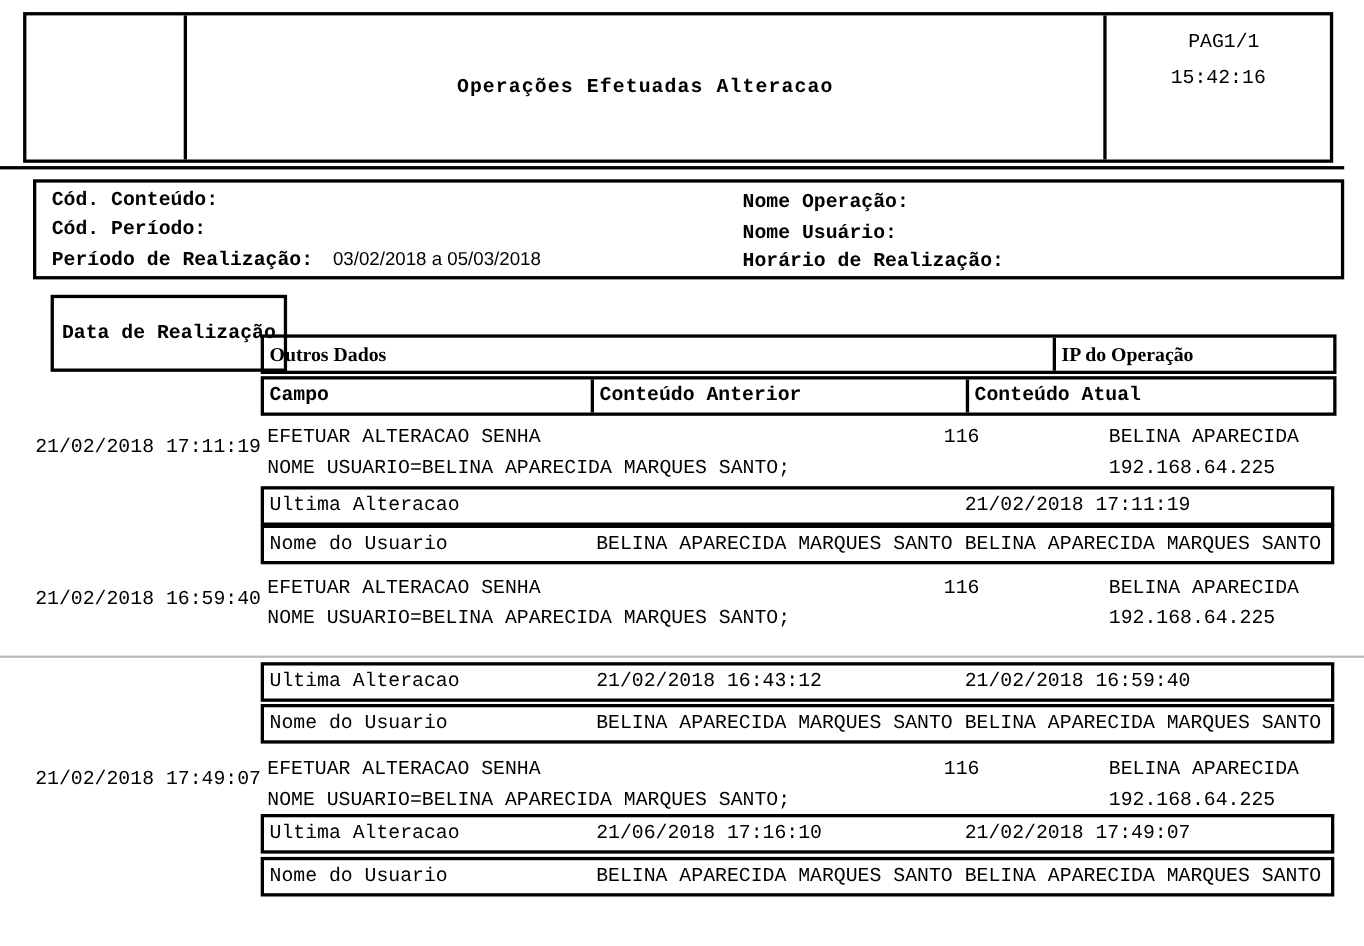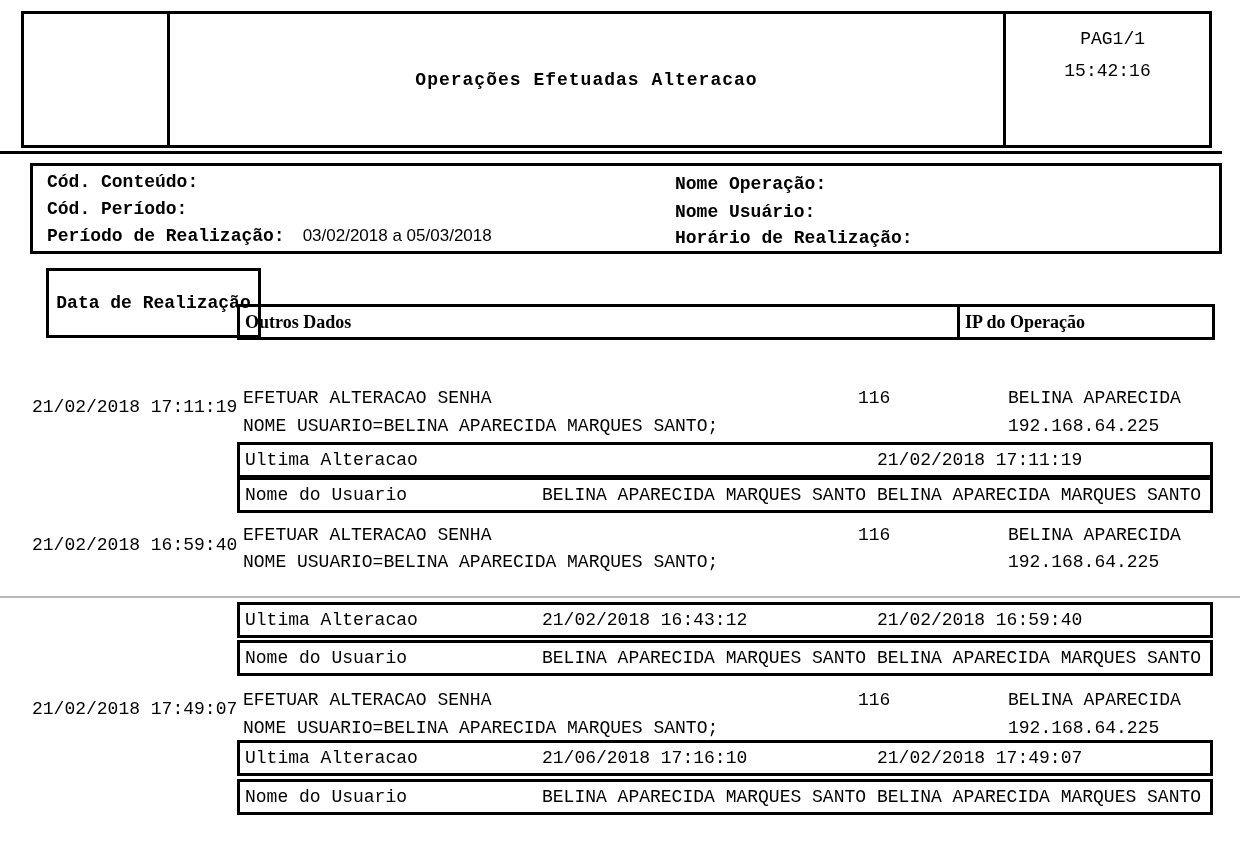--- a/index.html
+++ b/index.html
@@ -60,20 +60,25 @@
     <div class="f-row" style="left:642px;top:8px;">Nome Operação:</div>
     <div class="f-row" style="left:642px;top:36px;">Nome Usuário:</div>
     <div class="f-row" style="left:642px;top:62px;">Horário de Realização:</div>
   </div>
 
   <div class="abs th-cell th-data">Data de Realização</div>
   <div class="abs th-cell th-row" style="top:304px;font-family:Liberation Serif, serif;">
     <div class="c brd-r" style="flex:0 0 720px;">Outros Dados</div>
     <div class="c" style="flex:1;">IP do Operação</div>
   </div>
+  <div class="abs th-cell th-row" style="top:342px;">
+    <div class="c brd-r" style="flex:0 0 300px;">Campo</div>
+    <div class="c brd-r" style="flex:0 0 341px;">Conteúdo Anterior</div>
+    <div class="c" style="flex:1;">Conteúdo Atual</div>
+  </div>
 
   <div class="rline" style="left:32px;top:398px;">21/02/2018 17:11:19</div>
   <div class="rline" style="left:243px;top:389px;">EFETUAR ALTERACAO SENHA</div>
   <div class="rline" style="left:858px;top:389px;">116</div>
   <div class="rline" style="left:1008px;top:389px;">BELINA APARECIDA</div>
   <div class="rline" style="left:243px;top:417px;">NOME USUARIO=BELINA APARECIDA MARQUES SANTO;</div>
   <div class="rline" style="left:1008px;top:417px;">192.168.64.225</div>
   <div class="cbox" style="top:442px;">
     <span class="c-lbl">Ultima Alteracao</span>
     <span class="c-curr">21/02/2018 17:11:19</span>

